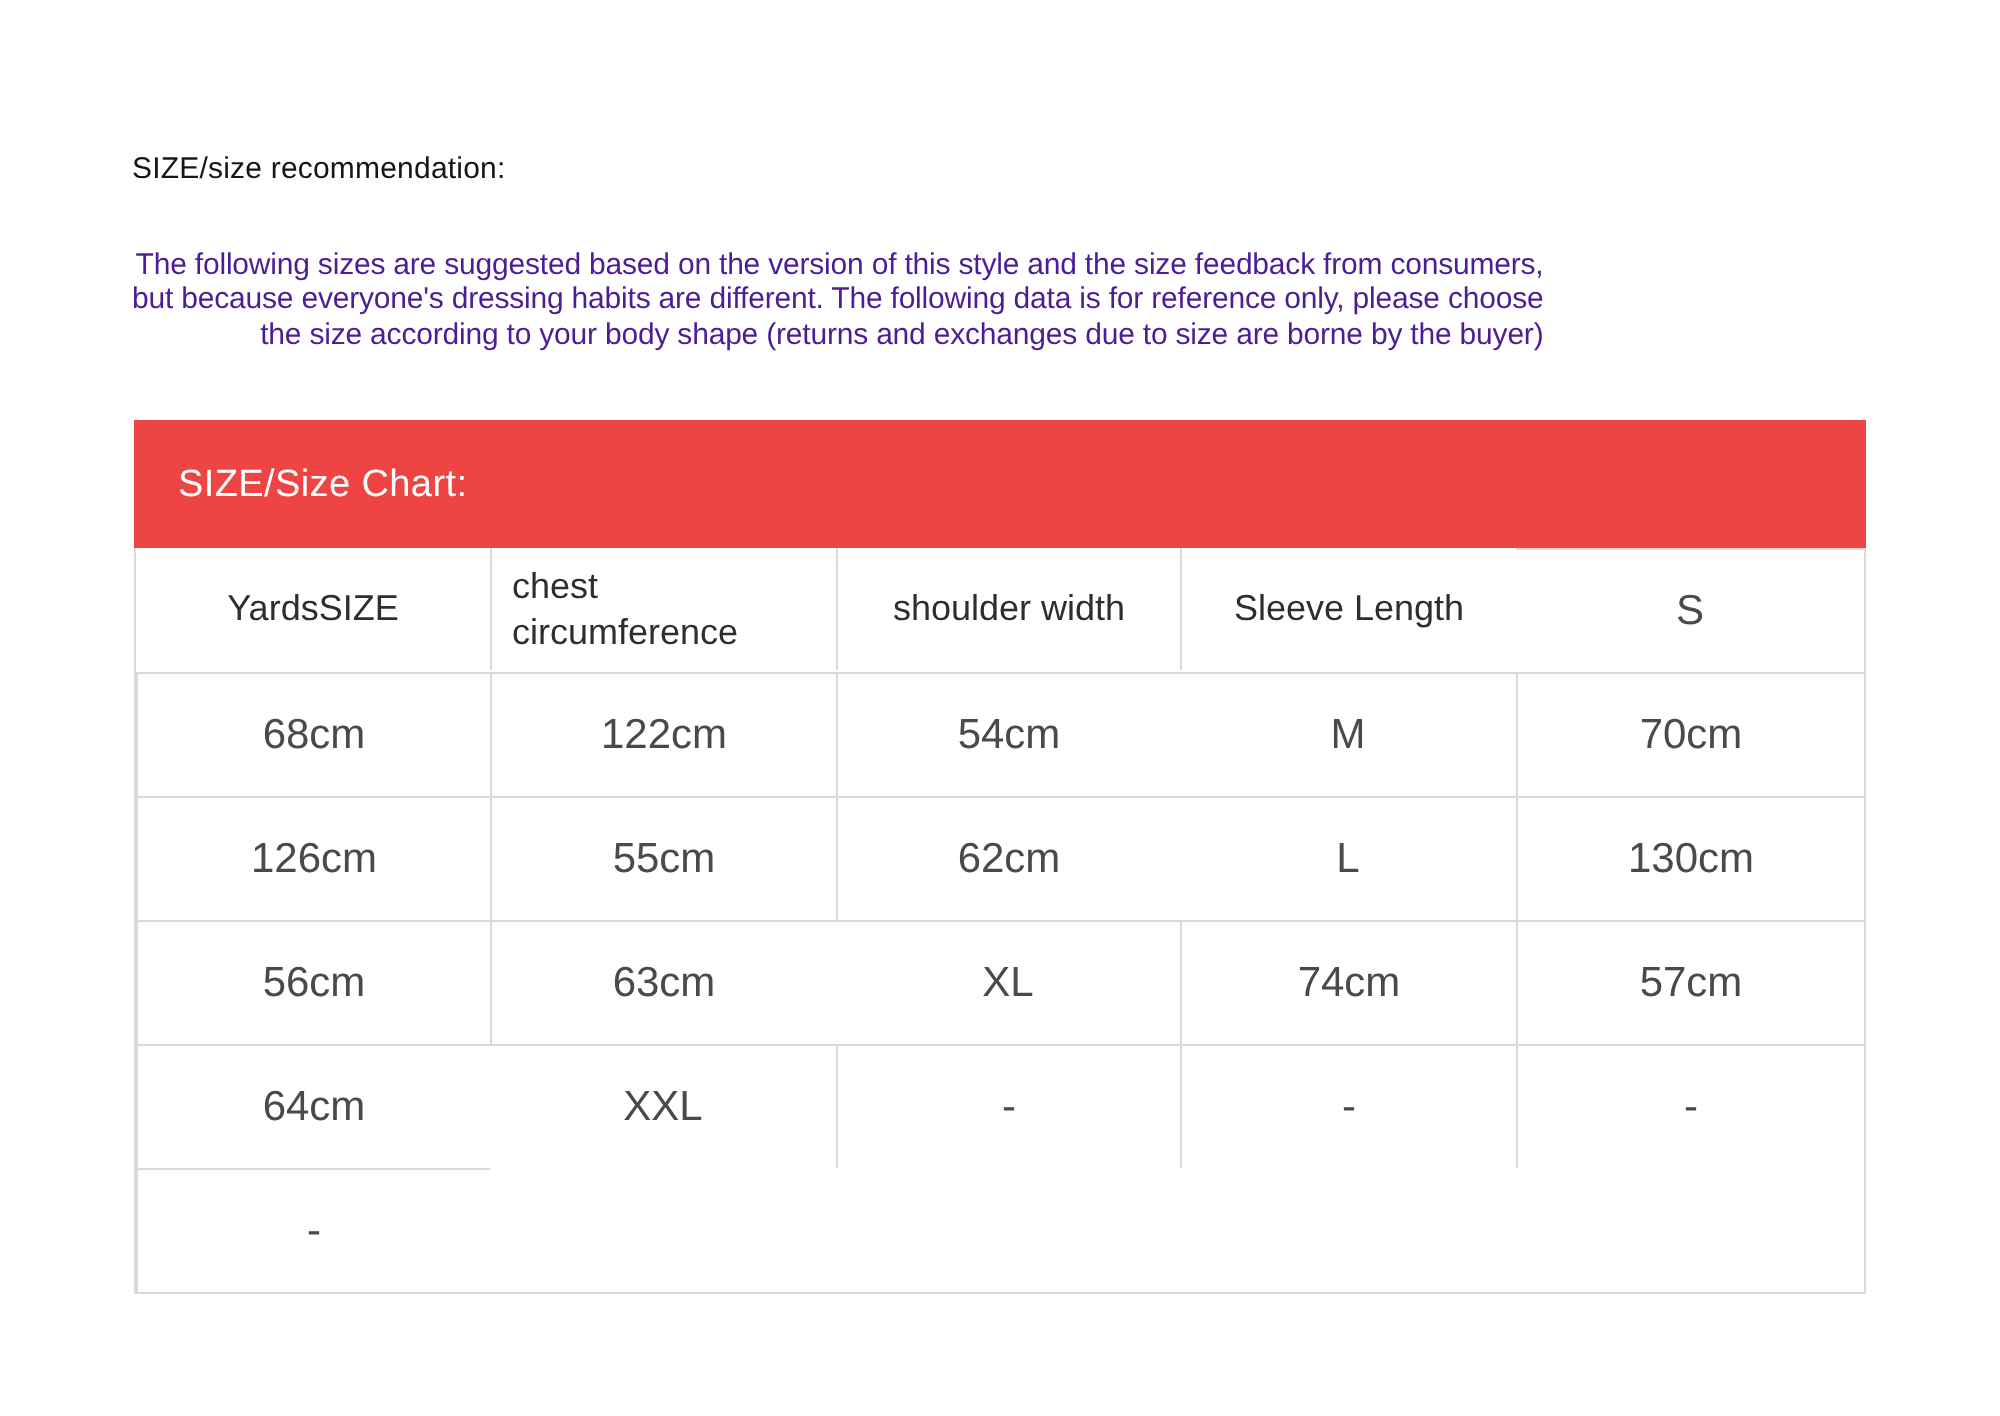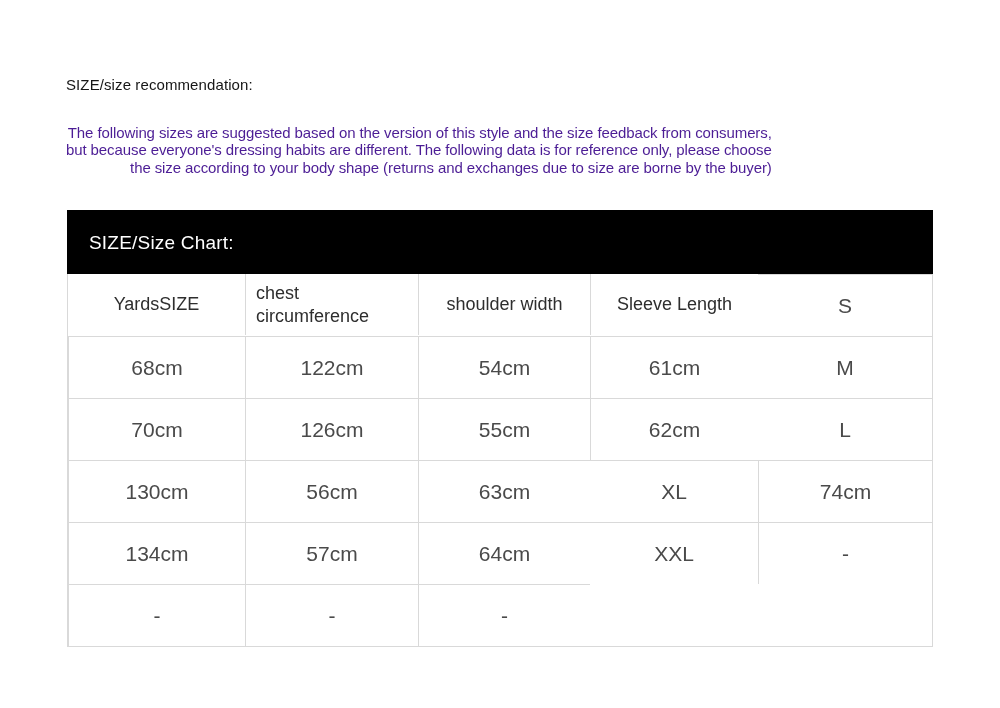--- a/index.html
+++ b/index.html
@@ -38,21 +38,21 @@
     text-align: right;
   }
   .rec-text .line { white-space: nowrap; }
 
   .chart-header {
     position: absolute;
     left: 67px;
     top: 210px;
     width: 866px;
     height: 66px;
-    background: #000000;
+    background: #ef4444;
     display: flex;
     align-items: center;
     box-sizing: border-box;
     padding-left: 22px;
   }
   .chart-header .chart-title {
     color: #ffffff;
     font-size: 19px;
     font-weight: 400;
     letter-spacing: 0.2px;
@@ -125,36 +125,34 @@
       <span>shoulder width</span>
     </div>
     <div class="cell header-row-cell">
       <span>Sleeve Length</span>
     </div>
 
     <div class="cell data-row-cell first-col">S</div>
     <div class="cell data-row-cell">68cm</div>
     <div class="cell data-row-cell">122cm</div>
     <div class="cell data-row-cell">54cm</div>
-    <div class="cell data-row-cell">61cm</div>
 
     <div class="cell data-row-cell first-col">M</div>
     <div class="cell data-row-cell">70cm</div>
     <div class="cell data-row-cell">126cm</div>
     <div class="cell data-row-cell">55cm</div>
     <div class="cell data-row-cell">62cm</div>
 
     <div class="cell data-row-cell first-col">L</div>
     <div class="cell data-row-cell">130cm</div>
     <div class="cell data-row-cell">56cm</div>
     <div class="cell data-row-cell">63cm</div>
 
     <div class="cell data-row-cell first-col">XL</div>
     <div class="cell data-row-cell">74cm</div>
-    <div class="cell data-row-cell">134cm</div>
     <div class="cell data-row-cell">57cm</div>
     <div class="cell data-row-cell">64cm</div>
 
     <div class="cell data-row-cell first-col">XXL</div>
     <div class="cell data-row-cell">-</div>
     <div class="cell data-row-cell">-</div>
     <div class="cell data-row-cell">-</div>
     <div class="cell data-row-cell">-</div>
 
   </div>

